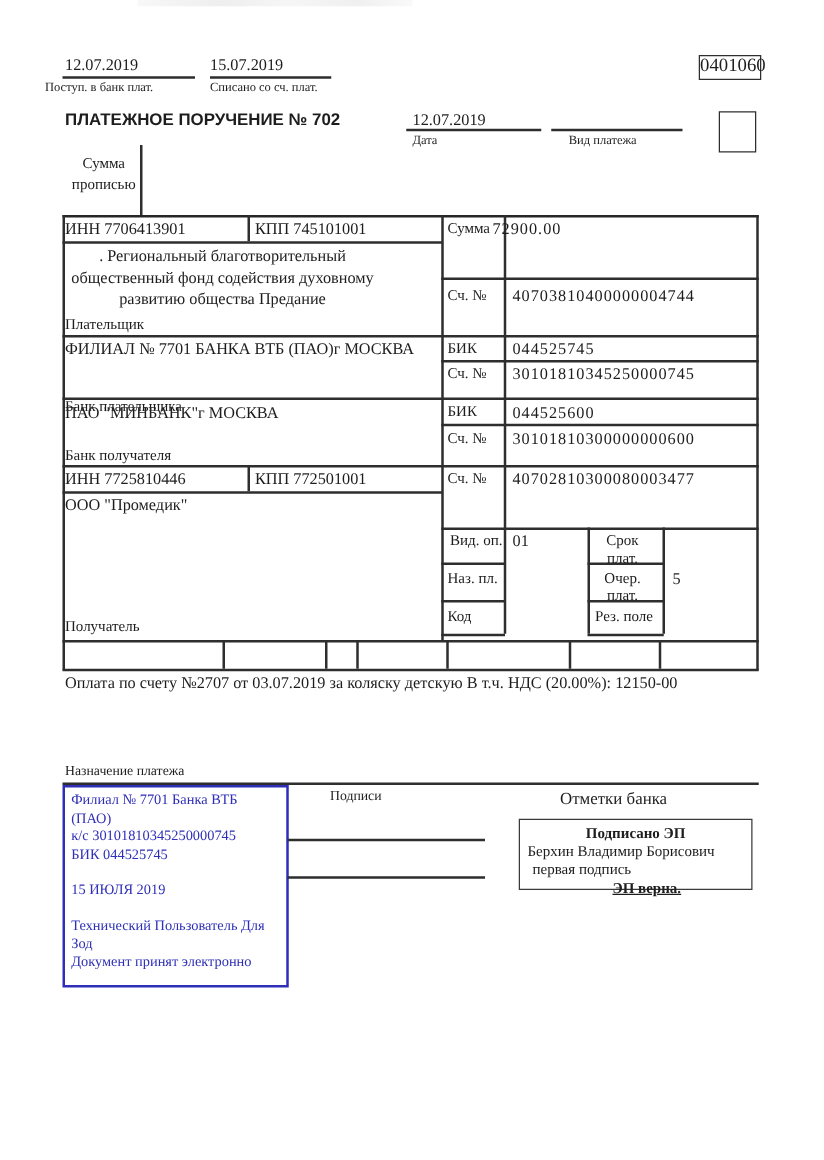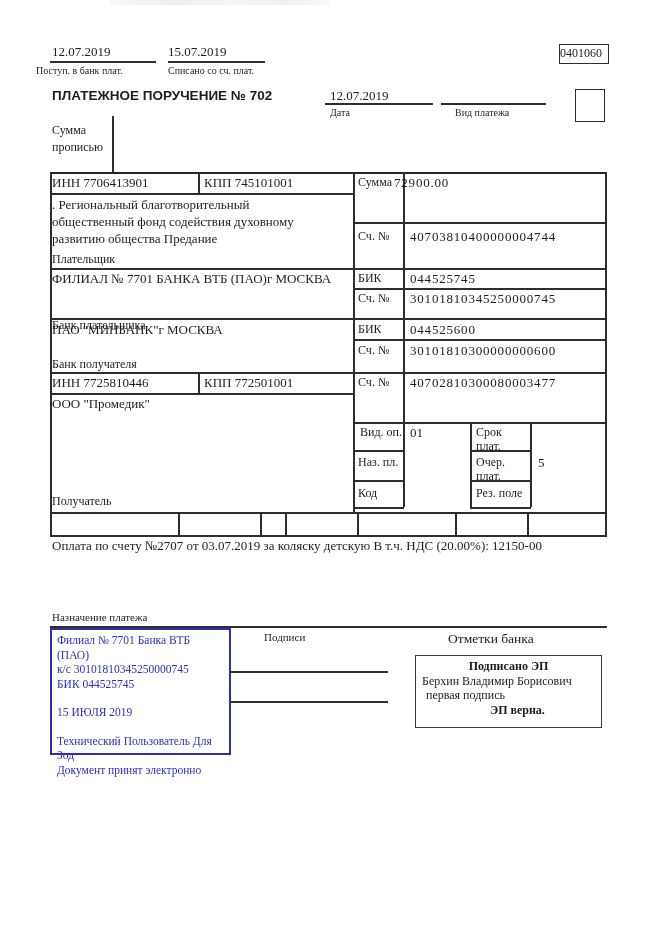--- a/index.html
+++ b/index.html
@@ -1,48 +1,48 @@
 <!DOCTYPE html>
 <html><head>
 <meta charset="utf-8">
 <style>
   html,body { margin:0; padding:0; background:#ffffff; }
   .page {
     position:relative; width:659px; height:928px; background:#ffffff;
     font-family:"Liberation Serif","DejaVu Serif",serif; color:#1d1d1d;
     overflow:hidden;
   }
-  .t { position:absolute; font-size:13px; line-height:1.2; white-space:nowrap; }
+  .t { position:absolute; font-size:13px; line-height:1.2; white-space:nowrap;text-align:center; }
   .wrap { white-space:normal; line-height:17px; }
   .sm  { font-size:10px; }
   .md  { font-size:12px; }
   .num { letter-spacing:0.8px; }
   .hl { position:absolute; height:1.5px; background:#2e2e2e; }
   .hl2 { position:absolute; height:2px; background:#262626; }
   .vl { position:absolute; width:1.5px; background:#2e2e2e; }
   .box { position:absolute; border:1.5px solid #2e2e2e; box-sizing:border-box; }
   .title {
     position:absolute; font-family:"Liberation Sans","DejaVu Sans",sans-serif;
     font-weight:bold; font-size:13.5px; white-space:nowrap;
   }
-  .badge { font-size:12px; line-height:17px; }
+  .badge { font-size:15px; line-height:17px; }
   .stamp-box {
-    position:absolute; left:50px; top:628px; width:181px; height:127px;
+    position:absolute; left:50px; top:628px; width:181px; height:162px;
     border:2px solid #2e2eb8; box-sizing:border-box; color:#2e2eb8;
     font-size:11.5px; line-height:14.5px; padding:3px 5px; white-space:normal;
   }
   .stamp-gap { height:14px; }
   .esign-box {
-    position:absolute; left:415px; top:655px; width:187px; height:73px;
+    position:absolute; left:415px; top:655px; width:187px; height:57px;
     border:1.5px solid #3a3a3a; box-sizing:border-box;
     font-size:12px; line-height:14.5px; padding:3px 6px;
   }
   .esign-title { font-weight:bold; text-align:center; }
   .esign-type { padding-left:4px; }
-  .esign-verified { font-weight:bold; margin-left:68px; }
+  .esign-verified { font-weight:bold; margin-left:68px;text-decoration:underline; }
   .artifact {
     position:absolute; left:110px; top:0; width:220px; height:5px; opacity:.7;
     background:linear-gradient(90deg,#f5f5f5,#e7e7e7 30%,#f2f2f2 55%,#e9e9e9 80%,#f7f7f7);
   }
 </style>
 </head>
 <body>
 
 <div class="page">
 

